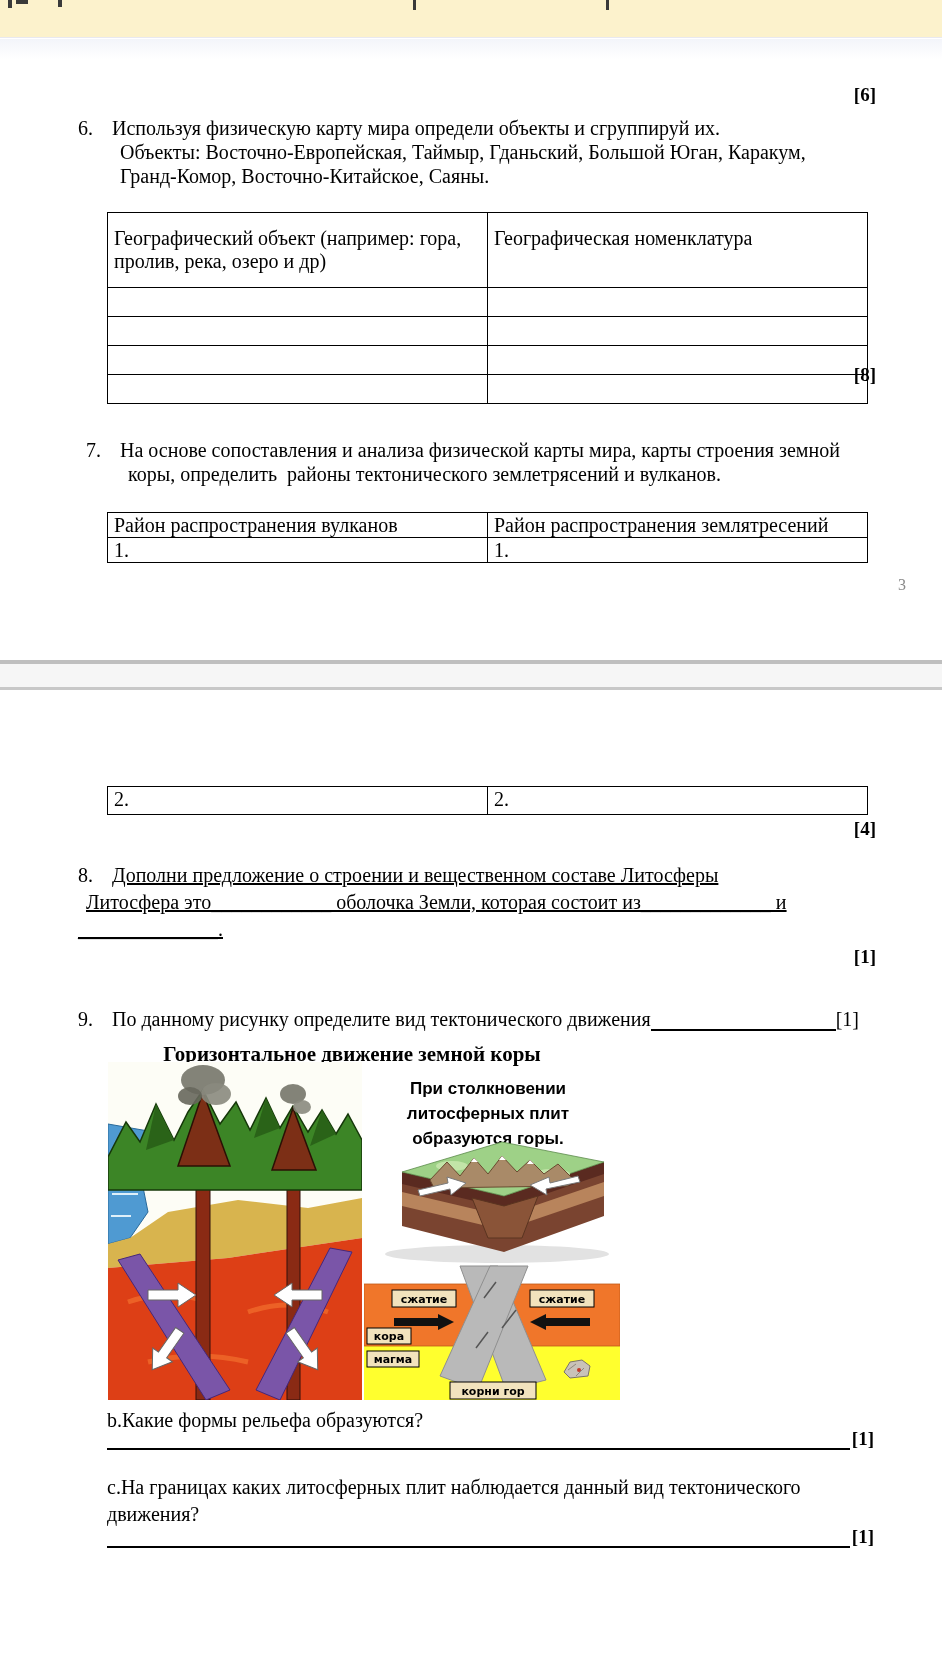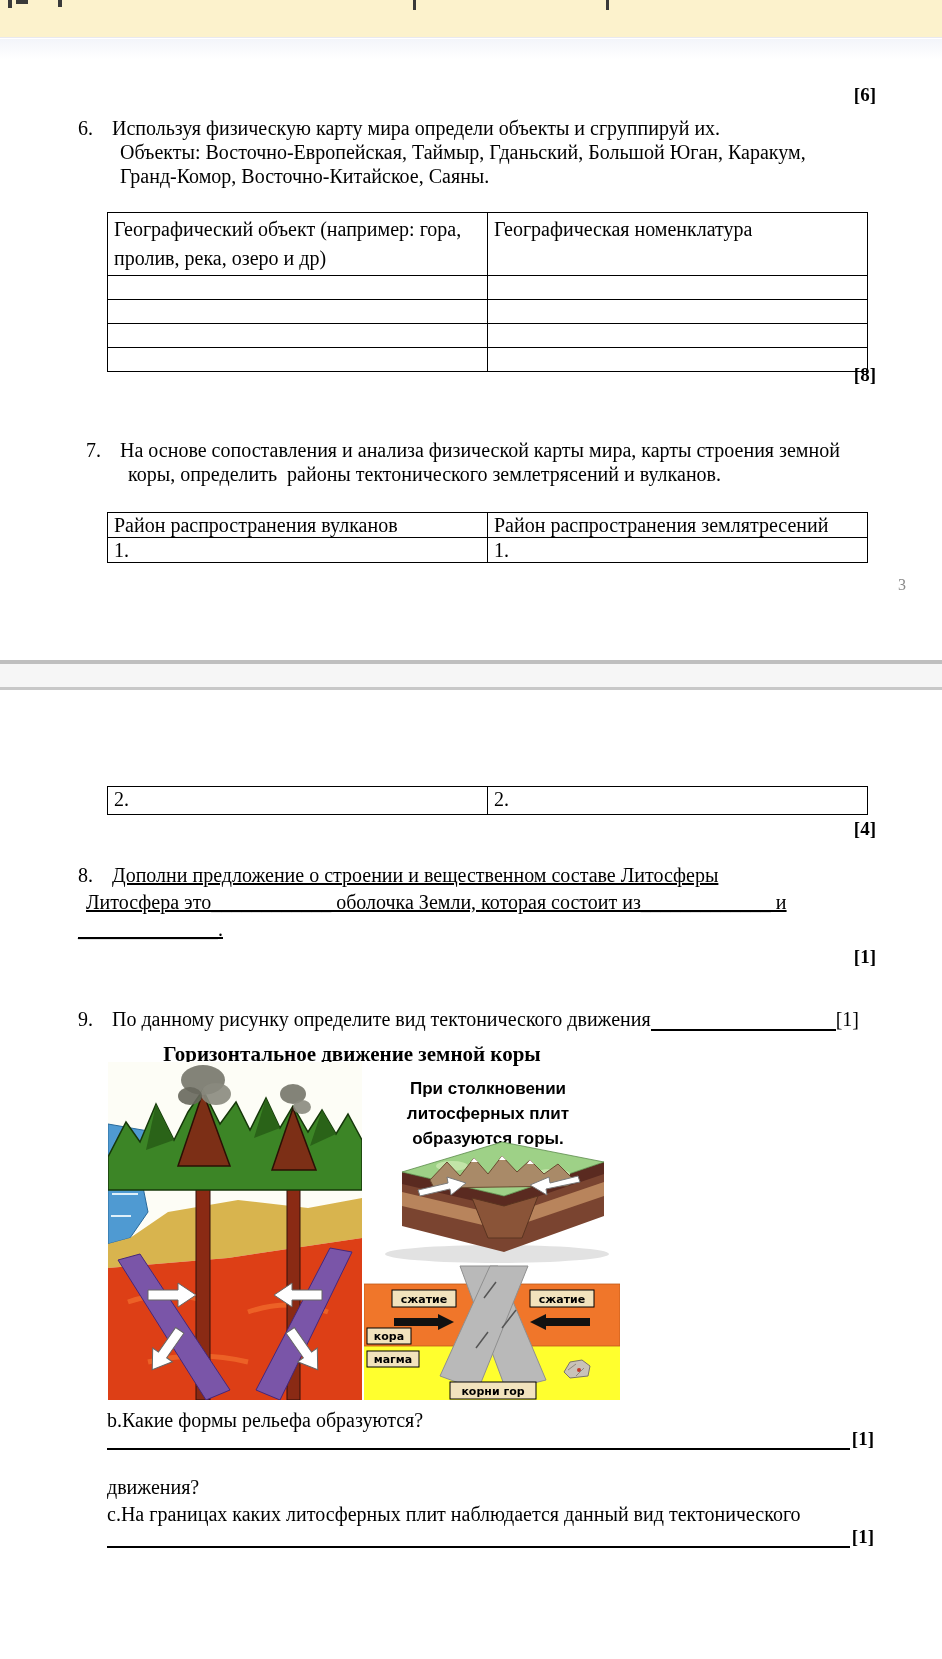--- a/index.html
+++ b/index.html
@@ -17,22 +17,22 @@
     background:linear-gradient(#f3f5fa, #ffffff); }
 
   
   .mark { font-weight:bold; font-size:19px; width:60px; text-align:right; }
 
   .qline { font-size:20px; line-height:24px; white-space:pre; }
   .qnum { display:inline-block; width:34px; }
   .indent { padding-left:42px; }
 
   table.doc { border-collapse:collapse; table-layout:fixed; width:761px; }
-  table.doc td { border:1px solid #000; vertical-align:top; padding:2px 6px;
-    font-size:20px; line-height:29px; }
+  table.doc td { border:1px solid #000; vertical-align:top; padding:14px 6px;
+    font-size:20px; line-height:23px; }
   table.doc td.empty { height:24px; }
   table.doc.tight td { padding:1px 6px; line-height:22px;margin-left:35px; }
 
   .page-num { color:#8a8a8a; font-size:16px; width:40px; text-align:right; }
 
   .page-break { left:0; top:660px; width:942px; height:30px; background:#f6f6f6;
     border-top:4px solid #bfbfbf; border-bottom:3px solid #c8c8c8; }
 
   .q8-line { font-size:20px; line-height:27px; white-space:pre;text-decoration:underline; }
 
@@ -251,19 +251,19 @@
   </svg>
 </div>
 
 <div class="abs qline" style="left:107px;top:1408px;">b.Какие формы рельефа образуются?</div>
 <div class="abs blank-row" style="left:107px;top:1428px;width:767px;">
   <span class="blank-fill"></span>
   <span class="mark-inline">[1]</span>
 </div>
 
 <div class="abs" style="left:107px;top:1474px;width:800px;">
+  <div class="qline" style="line-height:27px;">c.На границах каких литосферных плит наблюдается данный вид тектонического</div>
   <div class="qline" style="line-height:27px;">движения?</div>
-  <div class="qline" style="line-height:27px;">c.На границах каких литосферных плит наблюдается данный вид тектонического</div>
 </div>
 <div class="abs blank-row" style="left:107px;top:1526px;width:767px;">
   <span class="blank-fill"></span>
   <span class="mark-inline">[1]</span>
 </div>
 
 </body></html>

